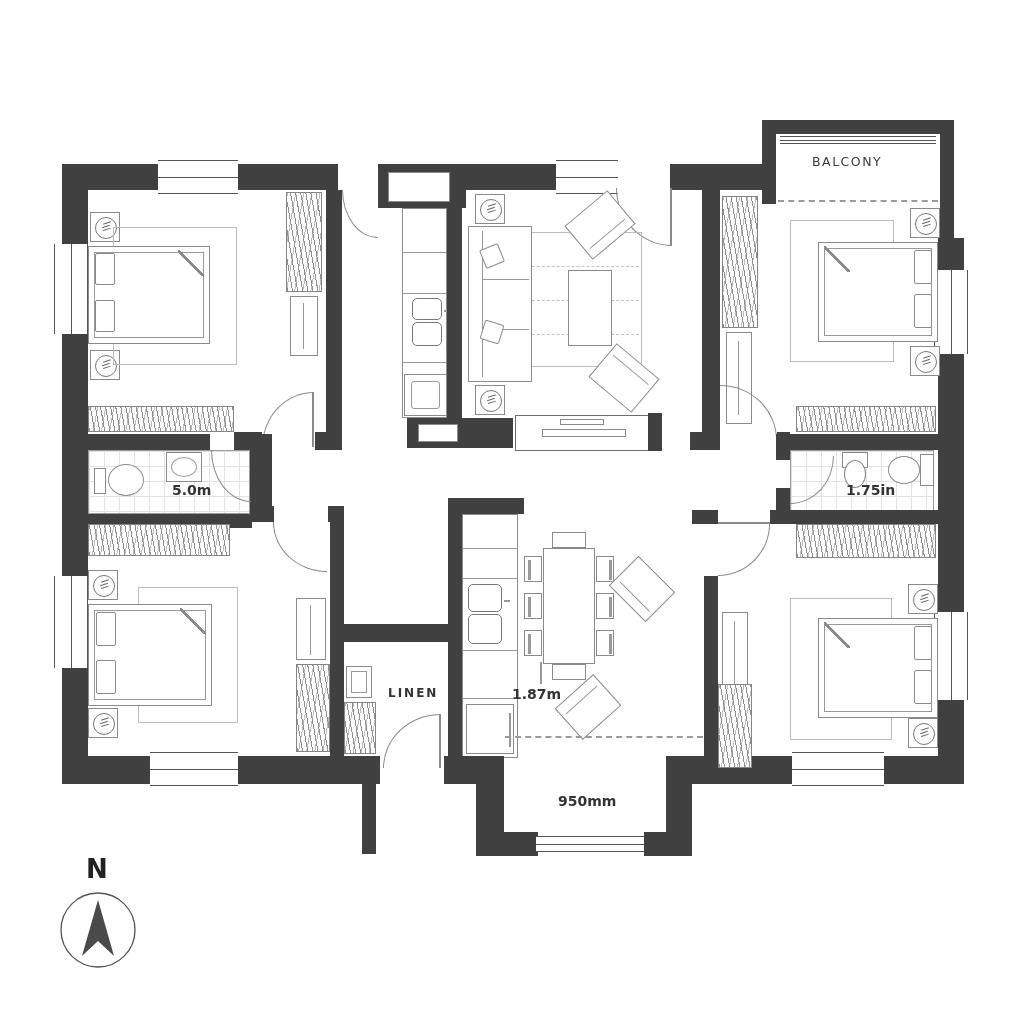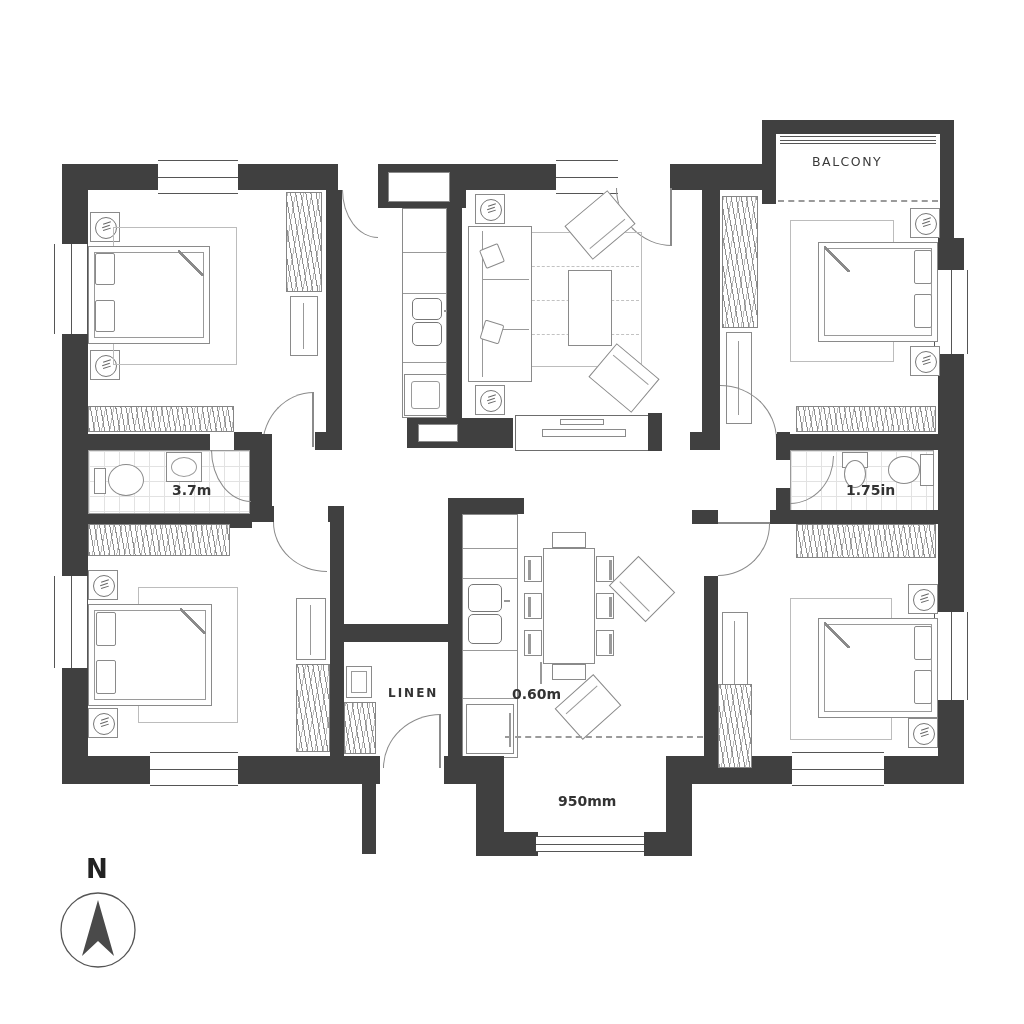--- a/index.html
+++ b/index.html
@@ -160,21 +160,21 @@
   <i class="wall" style="left:88px;top:434px;width:122px;height:16px"></i>
   <i class="wall" style="left:250px;top:434px;width:22px;height:88px"></i>
   <i class="tile" style="left:88px;top:450px;width:162px;height:64px"></i>
   <i class="wall" style="left:62px;top:514px;width:190px;height:14px"></i>
   <i class="f" style="left:94px;top:468px;width:12px;height:26px"></i>
   <i class="f" style="left:108px;top:464px;width:36px;height:32px;border-radius:50%"></i>
   <i class="f" style="left:166px;top:452px;width:36px;height:30px">
       <i class="in" style="inset:4px;border-radius:50%"></i>
     </i>
   <i class="arc aBL" style="left:211px;top:450px;width:40px;height:52px"></i>
-  <b class="lbl" style="left:172px;top:482px">3.7m</b>
+  <b class="lbl" style="left:172px;top:482px">5.0m</b>
 
   <i class="wall" style="left:790px;top:434px;width:148px;height:16px"></i>
   <i class="wall" style="left:776px;top:434px;width:14px;height:26px"></i>
   <i class="wall" style="left:776px;top:488px;width:14px;height:36px"></i>
   <i class="tile" style="left:790px;top:450px;width:144px;height:62px"></i>
   <i class="wall" style="left:790px;top:510px;width:148px;height:14px"></i>
   <i class="arc aBR" style="left:790px;top:456px;width:44px;height:48px"></i>
   <i class="f" style="left:842px;top:452px;width:26px;height:16px"></i>
   <i class="f" style="left:844px;top:460px;width:22px;height:28px;border-radius:50%"></i>
   <i class="f" style="left:888px;top:456px;width:32px;height:28px;border-radius:50%"></i>
@@ -246,21 +246,21 @@
     </i>
   <i class="ch" style="left:552px;top:532px;width:34px;height:16px"></i>
   <i class="ch" style="left:552px;top:664px;width:34px;height:16px"></i>
   <i class="f" style="left:616px;top:568px;width:52px;height:42px;transform:rotate(45deg)">
       <i class="ln" style="left:4px;top:30px;width:42px;height:1px"></i>
     </i>
   <i class="f" style="left:562px;top:686px;width:52px;height:42px;transform:rotate(-42deg)">
       <i class="ln" style="left:4px;top:10px;width:42px;height:1px"></i>
     </i>
   <i class="ln" style="left:540px;top:662px;width:2px;height:22px"></i>
-  <b class="lbl" style="left:512px;top:686px">0.60m</b>
+  <b class="lbl" style="left:512px;top:686px">1.87m</b>
   <i class="dsh" style="left:505px;top:736px;width:198px"></i>
 
   <i class="wall" style="left:692px;top:510px;width:26px;height:14px"></i>
   <i class="wall" style="left:770px;top:510px;width:26px;height:14px"></i>
   <i class="arc aBR" style="left:718px;top:524px;width:52px;height:52px"></i>
   <i class="leaf" style="left:718px;top:522px;width:52px;height:2px"></i>
   <i class="wall" style="left:704px;top:576px;width:14px;height:194px"></i>
   <i class="hatch" style="left:796px;top:524px;width:140px;height:34px"></i>
   <i class="f" style="left:722px;top:612px;width:26px;height:90px">
       <i class="ln" style="left:11px;top:8px;width:1px;height:72px"></i>

